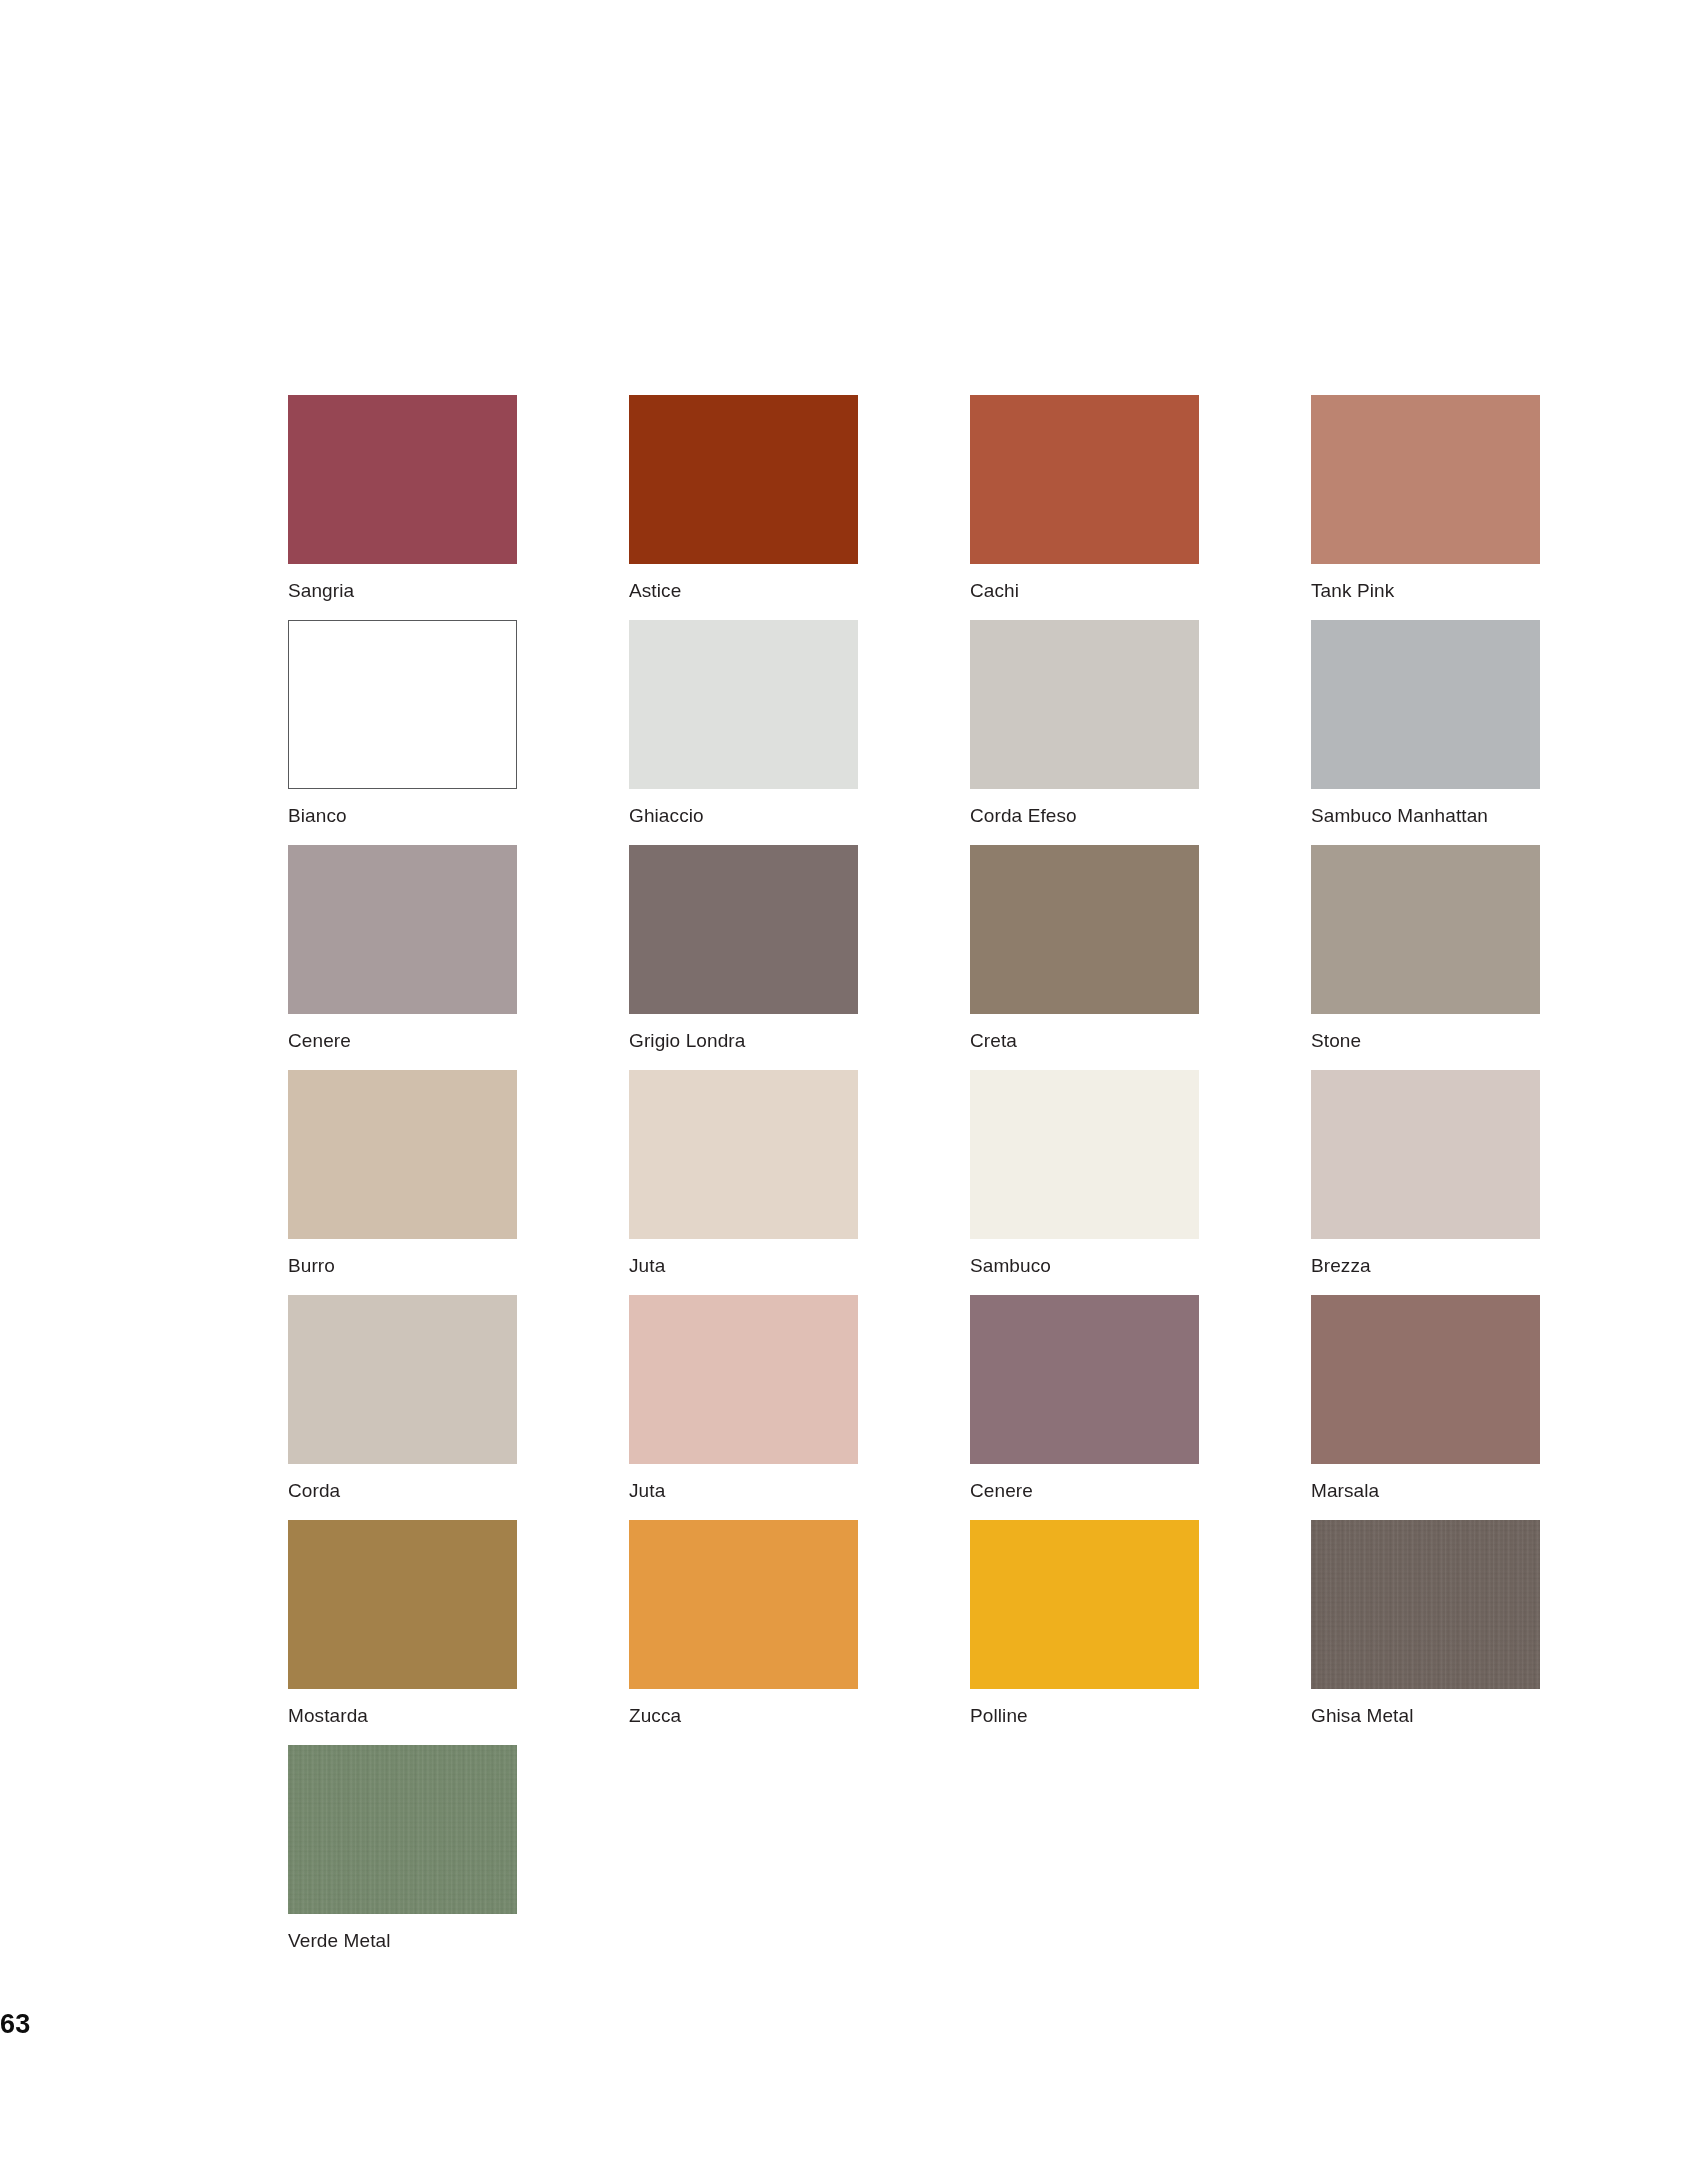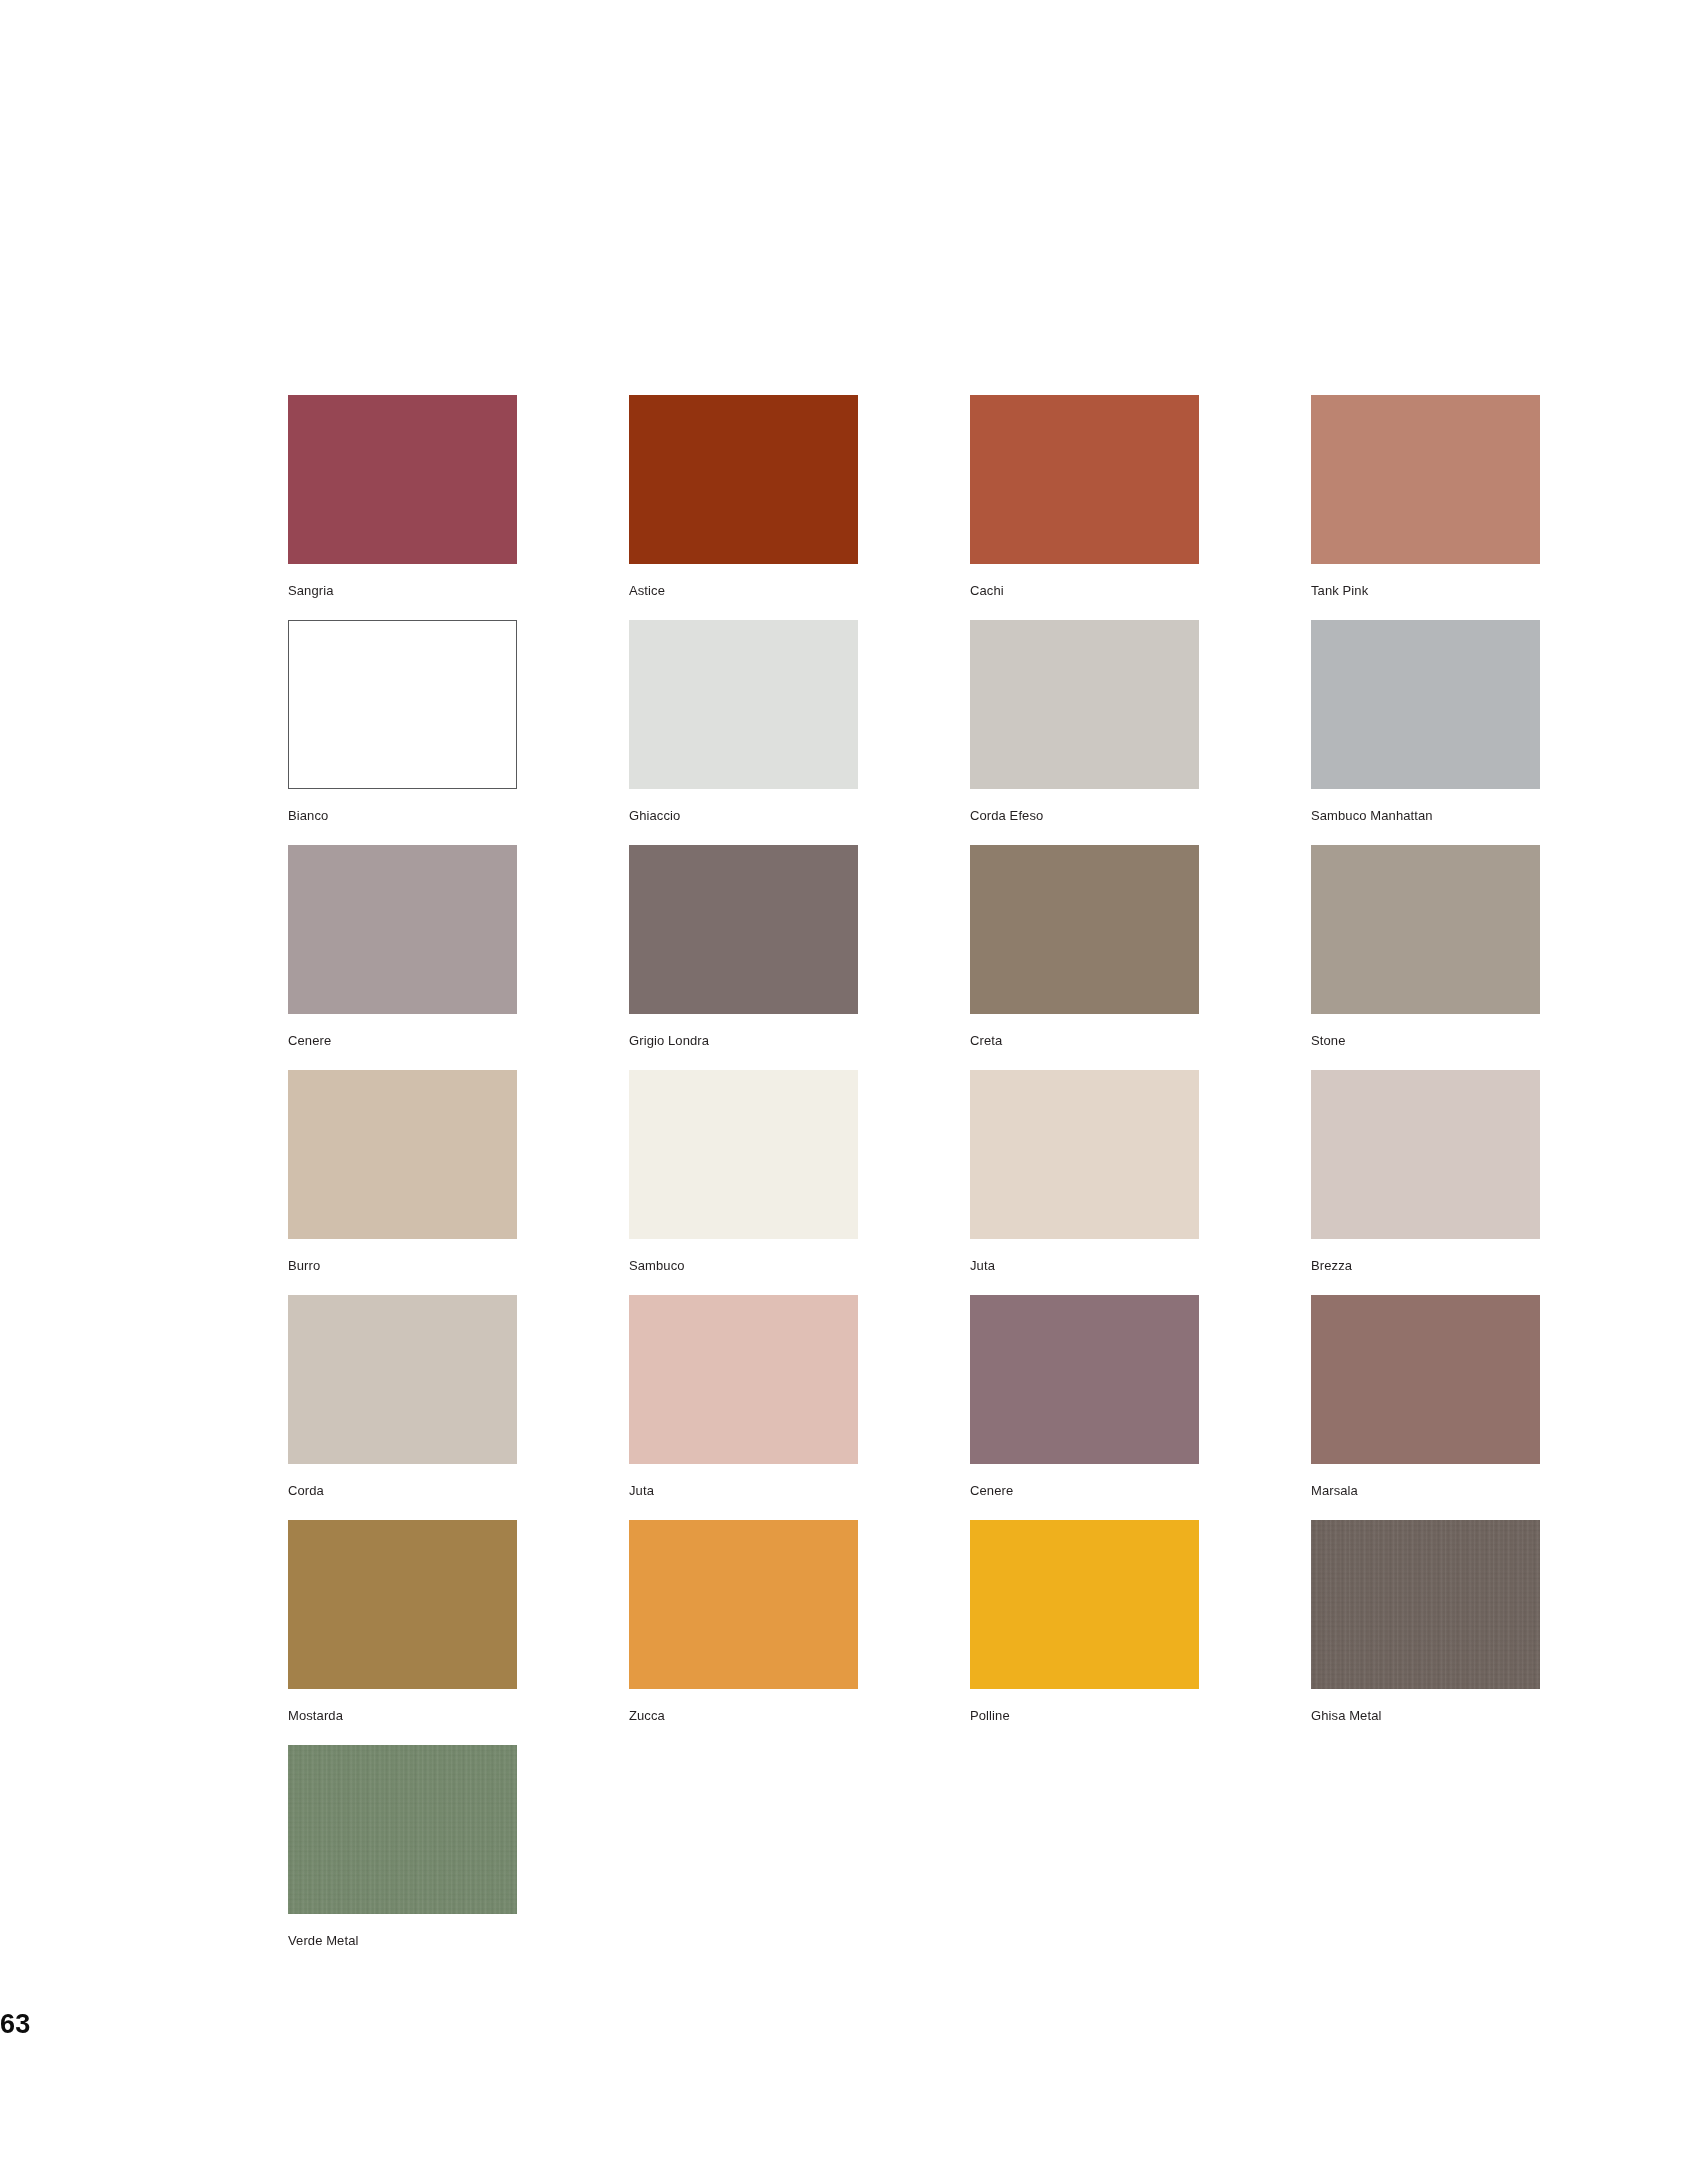--- a/index.html
+++ b/index.html
@@ -67,21 +67,21 @@
       repeating-linear-gradient(0deg,
         rgba(0,0,0,0.018) 0px,
         rgba(255,255,255,0.02) 2px,
         rgba(0,0,0,0.0) 4.8px);
   }
 
   .swatch-label {
     position: absolute;
     left: 0;
     top: 183px;
-    font-size: 13px;
+    font-size: 19px;
     line-height: 26px;
     color: #231f20;
     letter-spacing: 0.1px;
     white-space: nowrap;
   }
 
   .swatch-label.indented {
     left: 9.6px;
   }
 
@@ -150,28 +150,28 @@
       </div>
       <div class="swatch-cell">
         <div class="swatch-chip" style="background-color: rgb(167, 157, 145);"></div>
         <div class="swatch-label">Stone</div>
       </div>
       <div class="swatch-cell">
         <div class="swatch-chip" style="background-color: rgb(208, 191, 172);"></div>
         <div class="swatch-label">Burro</div>
       </div>
       <div class="swatch-cell">
+        <div class="swatch-chip" style="background-color: rgb(227, 214, 201);"></div>
+        <div class="swatch-label">Juta</div>
+      </div>
+      <div class="swatch-cell">
         <div class="swatch-chip" style="background-color: rgb(242, 239, 230);"></div>
         <div class="swatch-label">Sambuco</div>
       </div>
       <div class="swatch-cell">
-        <div class="swatch-chip" style="background-color: rgb(227, 214, 201);"></div>
-        <div class="swatch-label">Juta</div>
-      </div>
-      <div class="swatch-cell">
         <div class="swatch-chip" style="background-color: rgb(212, 200, 194);"></div>
         <div class="swatch-label">Brezza</div>
       </div>
       <div class="swatch-cell">
         <div class="swatch-chip" style="background-color: rgb(205, 196, 186);"></div>
         <div class="swatch-label">Corda</div>
       </div>
       <div class="swatch-cell">
         <div class="swatch-chip" style="background-color: rgb(224, 191, 181);"></div>
         <div class="swatch-label">Juta</div>

